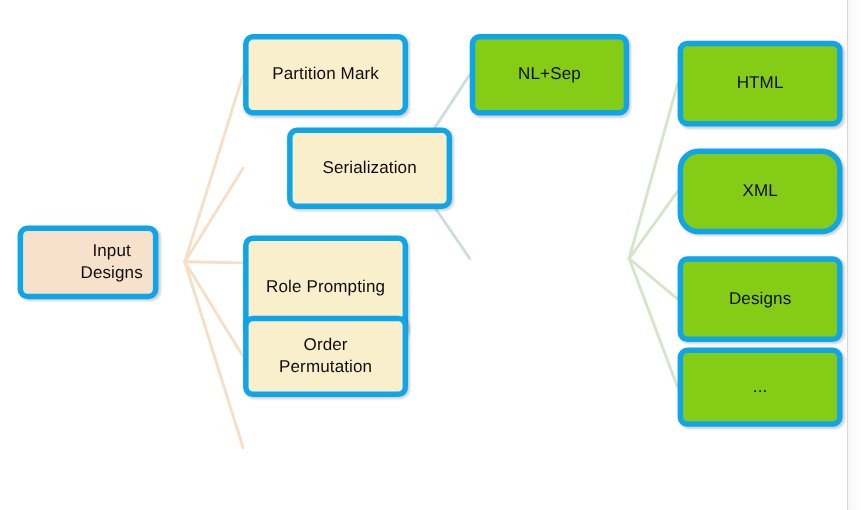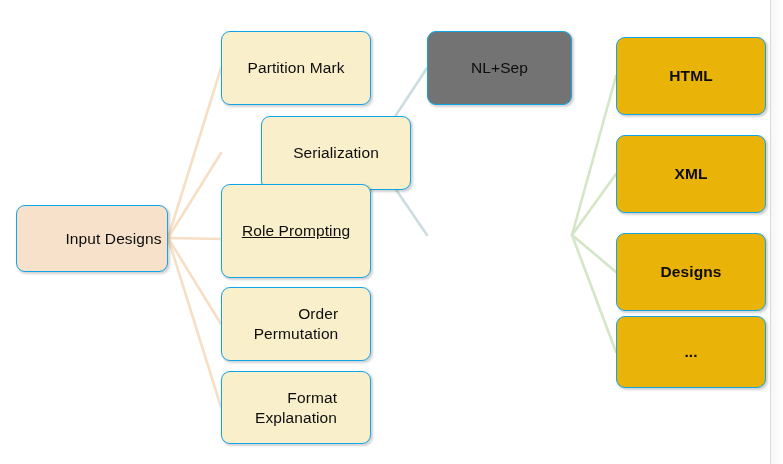--- a/index.html
+++ b/index.html
@@ -20,36 +20,36 @@
     left: 0;
     top: 0;
     width: 783px;
     height: 464px;
     pointer-events: none;
   }
   .node {
     position: absolute;
     box-sizing: border-box;
     border-radius: 9px;
-    border: 1px solid #0ea5e9;
+    border: 5px solid #0ea5e9;
     display: flex;
     align-items: center;
     justify-content: center;
-    text-align: right;
+    text-align: center;
     color: #0d0d0d;
     font-size: 15.5px;
     line-height: 1.28;
     letter-spacing: .1px;
     box-shadow: 1.5px 1.5px 2.2px rgba(0,0,0,0.18);
     white-space: pre-line;
   }
   .node-root   { background: #f7e1ca; }
   .node-design { background: #faefcb; }
-  .node-method { background: #737373; }
-  .node-format { background: #eab308; font-weight: bold; }
+  .node-method { background: #84cc16; }
+  .node-format { background: #84cc16; }
   .page-edge {
     position: absolute;
     top: 0;
     width: 1px;
     height: 464px;
     background: #d8d8d8;
   }
   .page-shade {
     position: absolute;
     top: 0;
@@ -75,32 +75,30 @@
       <line x1="371" y1="153" x2="427" y2="235"></line>
     </g>
     <g stroke="#d5e6c7" stroke-width="2.6" fill="none" stroke-linecap="round">
       <line x1="572" y1="235" x2="616" y2="76"></line>
       <line x1="572" y1="235" x2="616" y2="174"></line>
       <line x1="572" y1="235" x2="616" y2="272"></line>
       <line x1="572" y1="235" x2="616" y2="352"></line>
     </g>
   </svg>
 
-  <div class="node node-root" id="node-root" style="left: 16px; top: 205px; width: 152px; height: 67px; padding-left: 43px;">Input Designs</div>
+  <div class="node node-root" id="node-root" style="left: 16px; top: 205px; width: 128px; height: 67px; padding-left: 43px;">Input Designs</div>
 
   <div class="node node-design" id="node-design-0" style="left: 221px; top: 31px; width: 150px; height: 74px;">Partition Mark</div>
   <div class="node node-design" id="node-design-1" style="left: 221px; top: 116px; width: 150px; height: 74px; margin-left: 40px;">Serialization</div>
-  <div class="node node-design" id="node-design-2" style="left: 221px; top: 184px; width: 150px; height: 94px; text-decoration: underline;">Role Prompting</div>
+  <div class="node node-design" id="node-design-2" style="left: 221px; top: 214px; width: 150px; height: 94px;">Role Prompting</div>
   <div class="node node-design" id="node-design-3" style="left: 221px; top: 287px; width: 150px; height: 74px;">Order
 Permutation</div>
-  <div class="node node-design" id="node-design-4" style="left: 221px; top: 371px; width: 150px; height: 73px;">Format
-Explanation</div>
 
   <div class="node node-method" id="node-method-0" style="left: 427px; top: 31px; width: 145px; height: 74px;">NL+Sep</div>
 
   <div class="node node-format" id="node-format-0" style="left: 616px; top: 37px; width: 150px; height: 78px;">HTML</div>
-  <div class="node node-format" id="node-format-1" style="left: 616px; top: 135px; width: 150px; height: 78px;">XML</div>
+  <div class="node node-format" id="node-format-1" style="left: 616px; top: 135px; width: 150px; height: 78px; border-radius: 19px;">XML</div>
   <div class="node node-format" id="node-format-2" style="left: 616px; top: 233px; width: 150px; height: 78px;">Designs</div>
   <div class="node node-format" id="node-format-3" style="left: 616px; top: 316px; width: 150px; height: 72px;">...</div>
 
   <div class="page-shade" style="left:771px; width:12px;"></div>
   <div class="page-edge" style="left:770px;"></div>
 </div>
 
 </body></html>

